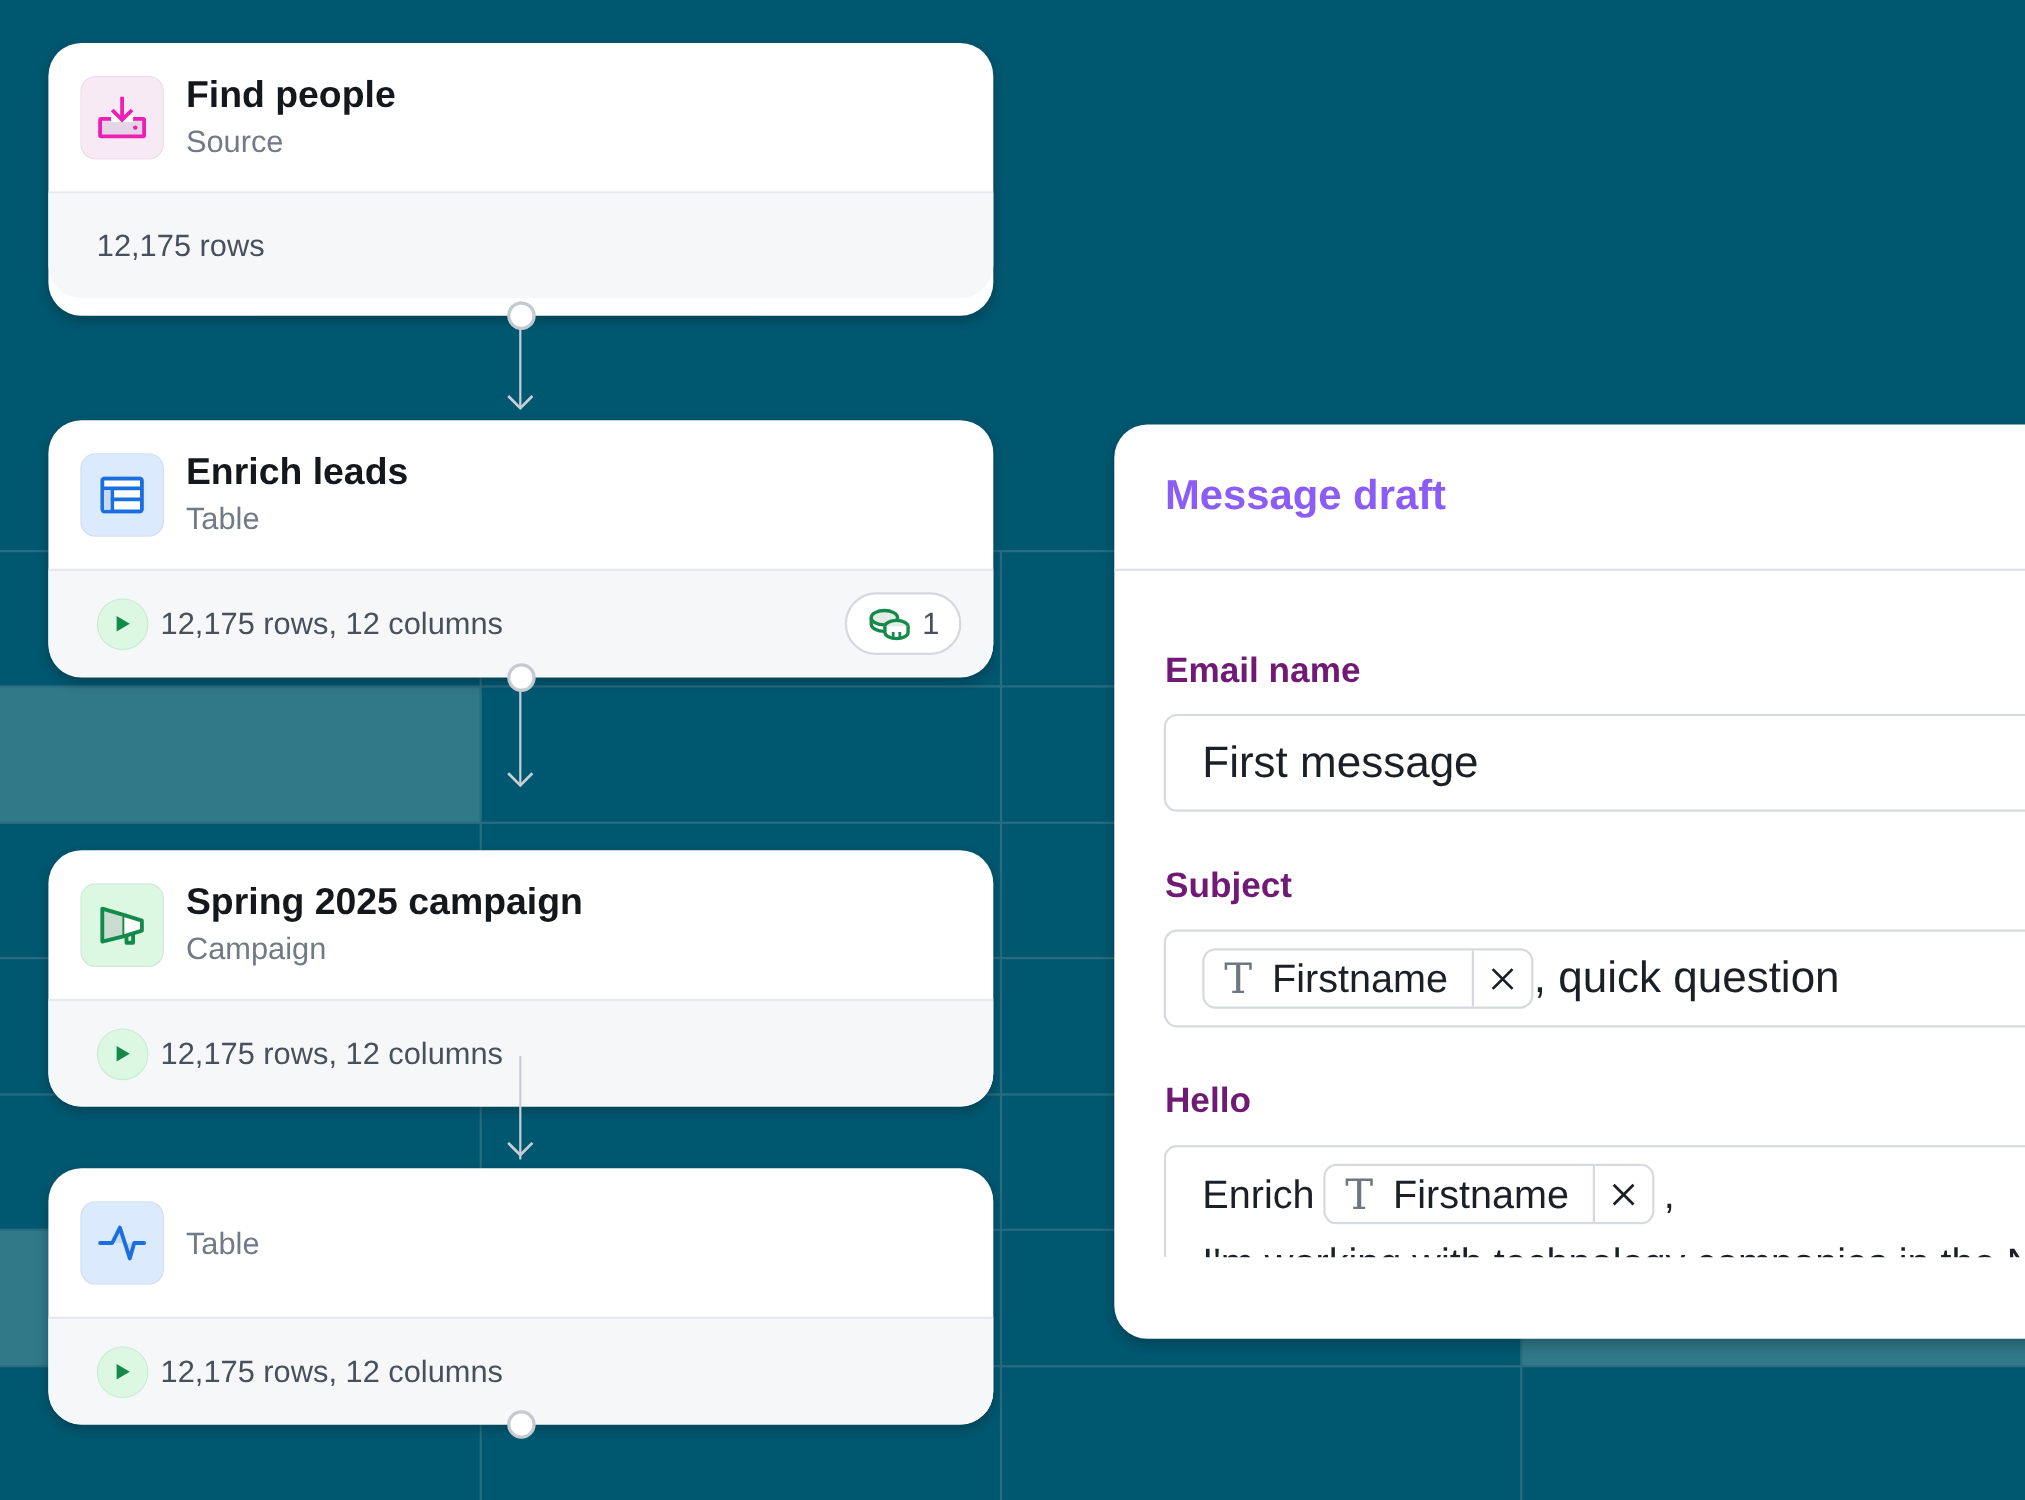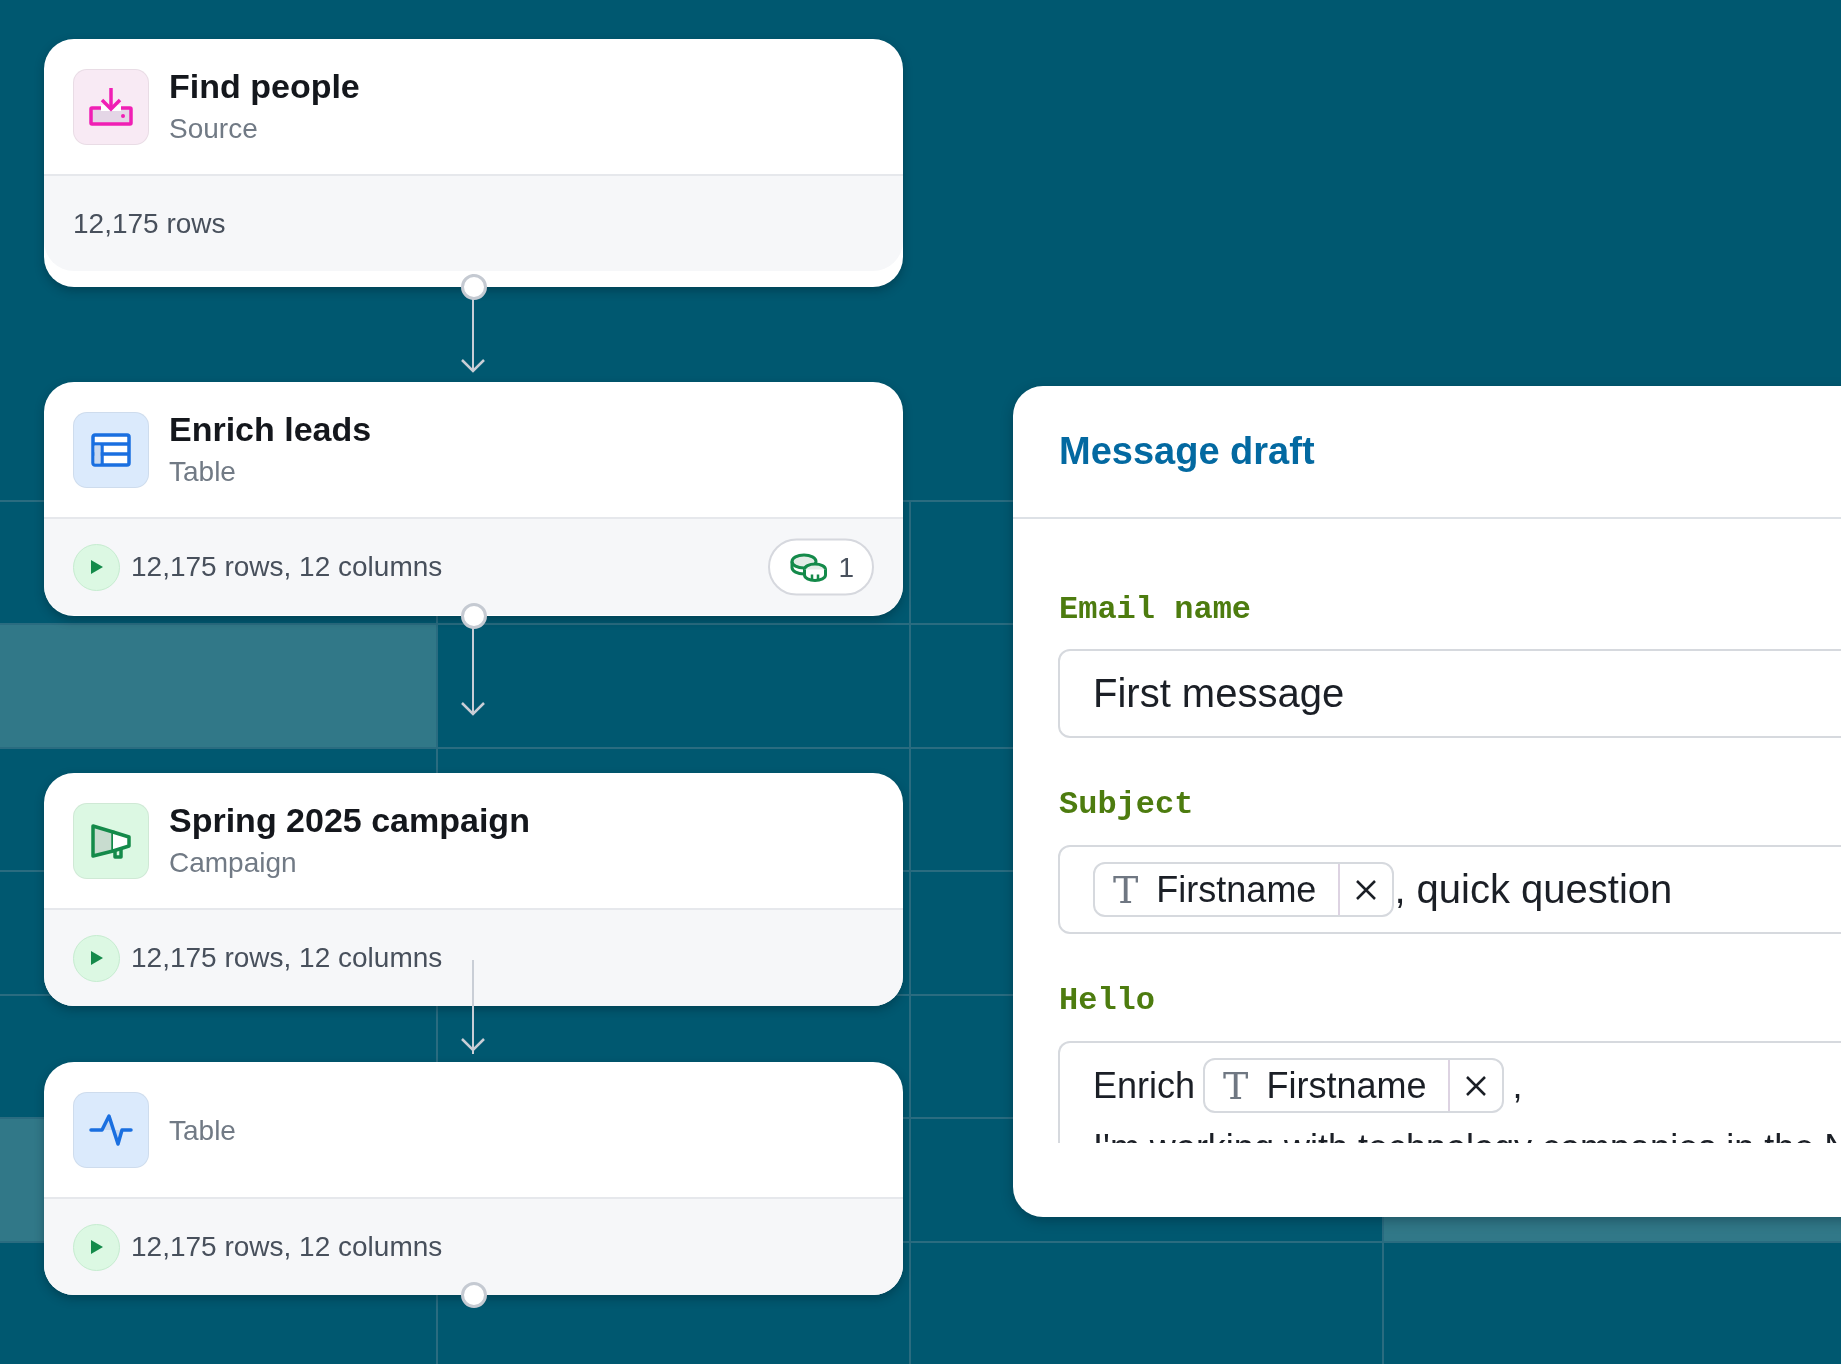--- a/index.html
+++ b/index.html
@@ -24,21 +24,21 @@
     width: 76px; height: 76px; border-radius: 14px;
     display: flex; align-items: center; justify-content: center;
     border: 1px solid rgba(0,0,0,0.06);
   }
   .card-titles { margin-left: 20px; }
   .card-title { font-size: 34px; font-weight: 700; color: #14171c; line-height: 42px; }
   .card-sub { font-size: 28px; color: #717a85; line-height: 40px; margin-top: 2px; }
   .card-foot {
     height: 96px; background: #f6f7f9;
     border-bottom-left-radius: 30px; border-bottom-right-radius: 30px;
-    display: flex; align-items: center; padding: 0 29px;
+    display: flex; align-items: center; padding: 0 44px;
     position: relative;
   }
   .play {
     width: 47px; height: 47px; border-radius: 50%;
     background: #dcf8e3; border: 1px solid #c6ecd0;
     display: flex; align-items: center; justify-content: center;
   }
   .foot-text { font-size: 28px; color: #48505c; margin-left: 11px; }
   .foot-text.plain { margin-left: 0; }
   .badge {
@@ -53,22 +53,22 @@
   }
   .connector { position: absolute; left: 472px; width: 2px; background: #c9ced6; z-index: 2; }
   .arrow-head { position: absolute; left: 460px; width: 26px; height: 16px; z-index: 2; }
 
   .panel {
     position: absolute; left: 1013px; top: 386px; width: 900px; height: 831px;
     background: #fff; border-top-left-radius: 30px; border-bottom-left-radius: 30px;
     box-shadow: 0 4px 12px rgba(0,30,40,0.35);
   }
   .panel-head { height: 133px; border-bottom: 2px solid #dde1e6; padding-left: 46px; display: flex; align-items: center; }
-  .panel-title { font-size: 38px; font-weight: 700; color: #0369a1; }
-  .field-label { position: absolute; left: 46px; font-size: 32px; font-weight: 700; color: #4d7c0f; font-family: Liberation Mono, monospace; }
+  .panel-title { font-size: 38px; font-weight: 700; color: #8b5cf6; }
+  .field-label { position: absolute; left: 46px; font-size: 32px; font-weight: 700; color: #701a75; }
   .field-box {
     position: absolute; left: 45px; width: 900px; height: 89px;
     border: 2px solid #d6d9de; border-radius: 12px; background: #fff;
     display: flex; align-items: center; padding-left: 33px;
     font-size: 40px; color: #1b1f26;
   }
   .chip {
     display: inline-flex; align-items: center; height: 55px;
     border: 2px solid #d6d9de; border-radius: 12px; background: #fff;
     font-size: 36px; color: #1b1f26;

